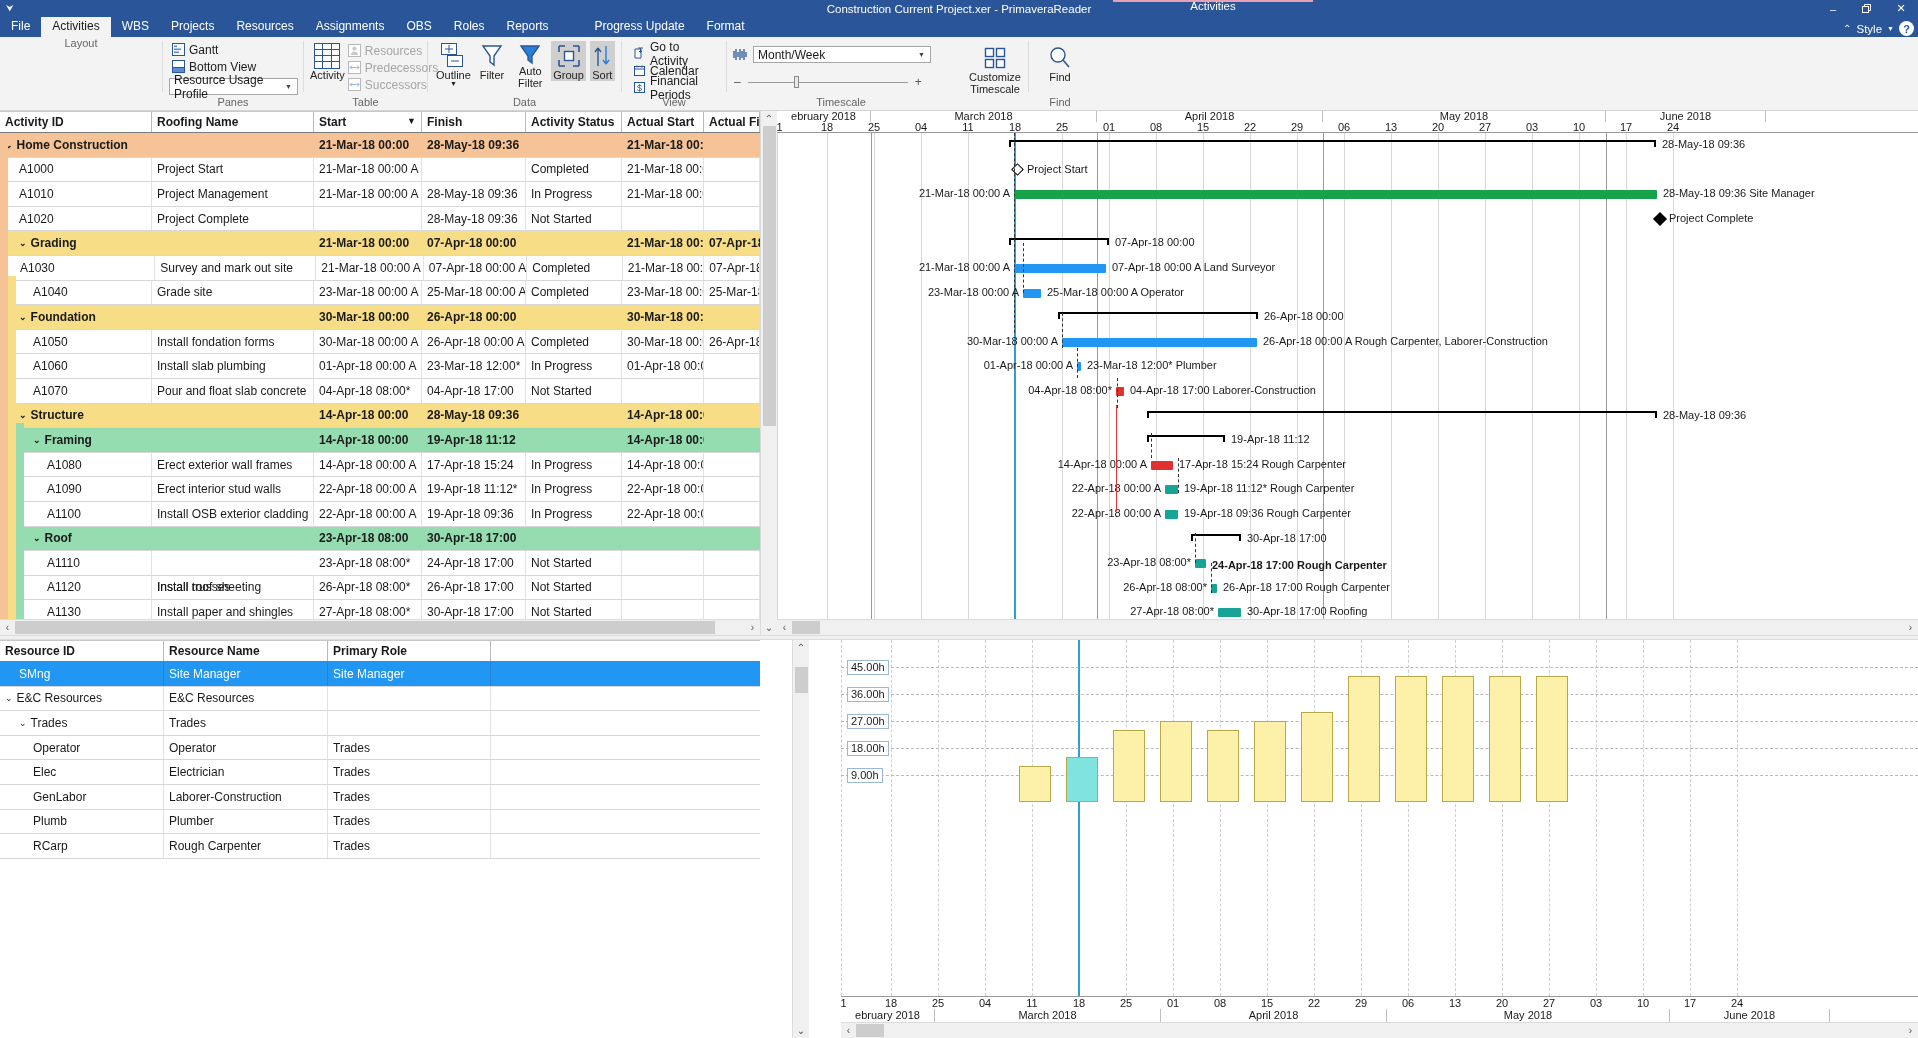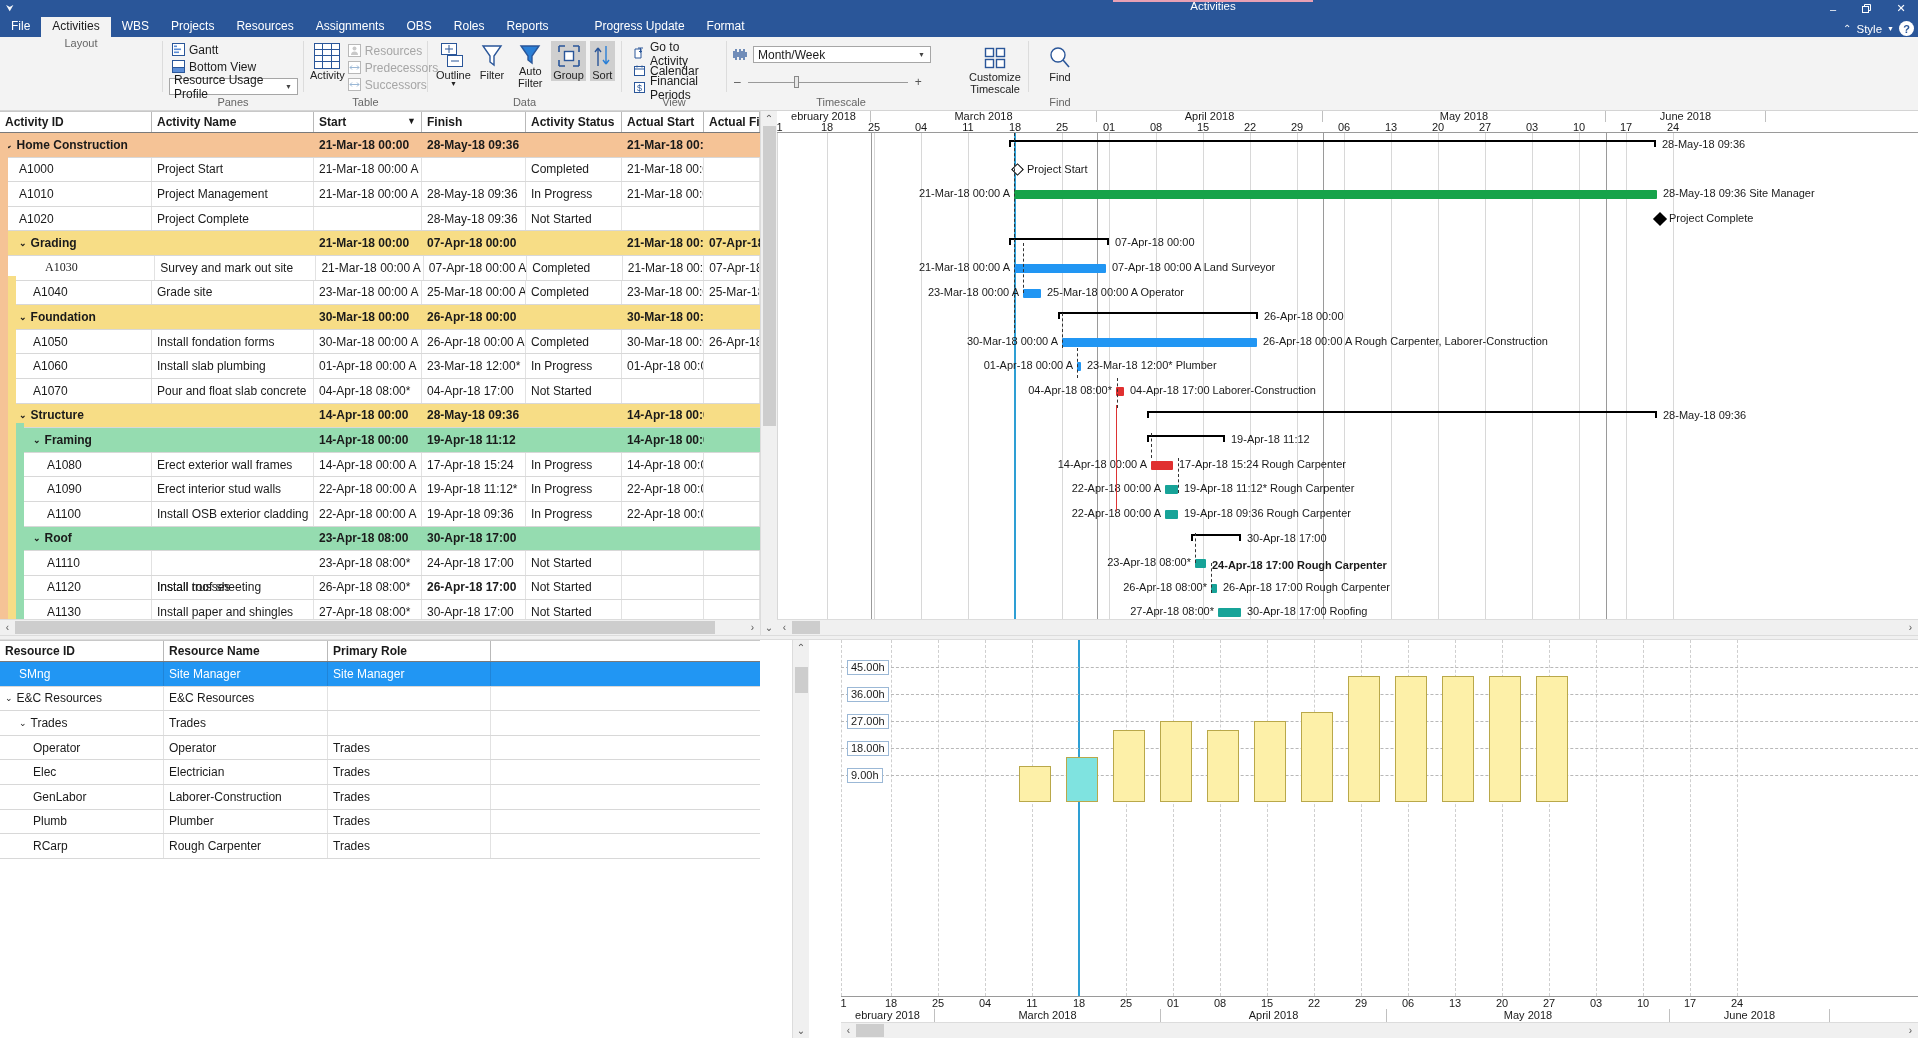--- a/index.html
+++ b/index.html
@@ -171,20 +171,21 @@
   .hbar { position:absolute; bottom:0; border:1px solid #b9a84a; }
   .ts-foot { position:absolute; left:0; right:0; bottom:16px; height:26px; border-top:1px solid #9a9a9a; }
 </style>
 </head>
 <body>
 
 <div class="titlebar">
   <div class="qat">
     <span class="caret">⮟</span>
   </div>
+  <div class="title-text">Construction Current Project.xer - PrimaveraReader</div>
   <div class="ctx-underline"></div>
   <div class="ctx-tab">Activities</div>
   <div class="winbtns">
     <div class="winbtn">–</div>
     <div class="winbtn">
       <svg width="10" height="10" viewBox="0 0 10 10">
         <rect x="0.5" y="2.5" width="6" height="6" fill="none" stroke="#fff" stroke-width="1"></rect>
         <path d="M2.5 2.5 V0.5 H8.5 V6.5 H6.5" fill="none" stroke="#fff" stroke-width="1"></path>
       </svg>
     </div>
@@ -450,21 +451,21 @@
   </div>
 </div>
 
 <div class="main">
 
   <div class="top-pane">
 
     <div class="tablewrap">
       <div class="thead" id="act-head">
           <div class="th" style="width: 152px;"><span>Activity ID</span></div>
-          <div class="th" style="width: 162px;"><span>Activity Name</span></div>
+          <div class="th" style="width: 162px;"><span>Roofing Name</span></div>
           <div class="th" style="width: 108px;"><span>Start</span><span class="sortmark">▼</span></div>
           <div class="th" style="width: 104px;"><span>Finish</span></div>
           <div class="th" style="width: 96px;"><span>Activity Status</span></div>
           <div class="th" style="width: 82px;"><span>Actual Start</span></div>
           <div class="th" style="width: 56px;"><span>Actual Finish</span></div>
         </div>
       <div class="tbody" id="act-body">
           <div class="trow grp" style="background: rgb(245, 195, 150);">
             <div class="tc" style="width: 152px; padding-left: 5px;">
               <span class="chev">⌄</span>
@@ -576,21 +577,21 @@
               <span></span>
             </div>
             <div class="tc" style="width: 82px;">
               <span>21-Mar-18 00:0</span>
             </div>
             <div class="tc" style="width: 56px;">
               <span>07-Apr-18 0</span>
             </div>
           </div>
           <div class="trow">
-            <div class="tc" style="width: 156px; padding-left: 45px; font-family: Liberation Serif, serif;">
+            <div class="tc" style="width: 156px; padding-left: 20px;">
               <span>A1030</span>
             </div>
             <div class="tc" style="width: 162px;">
               <span>Survey and mark out site</span>
             </div>
             <div class="tc" style="width: 108px;">
               <span>21-Mar-18 00:00 A</span>
             </div>
             <div class="tc" style="width: 104px;">
               <span>07-Apr-18 00:00 A</span>
@@ -888,21 +889,21 @@
           <div class="trow">
             <div class="tc" style="width: 152px; padding-left: 47px;">
               <span>A1120</span>
             </div>
             <div class="tc" style="width: 162px;">
               <span>Install roof sheeting</span>
             </div>
             <div class="tc" style="width: 108px;">
               <span>26-Apr-18 08:00*</span>
             </div>
-            <div class="tc" style="width: 104px; font-weight: bold;">
+            <div class="tc" style="width: 104px;">
               <span>26-Apr-18 17:00</span>
             </div>
             <div class="tc" style="width: 96px;">
               <span>Not Started</span>
             </div>
             <div class="tc" style="width: 82px;">
               <span></span>
             </div>
             <div class="tc" style="width: 56px;">
               <span></span>

